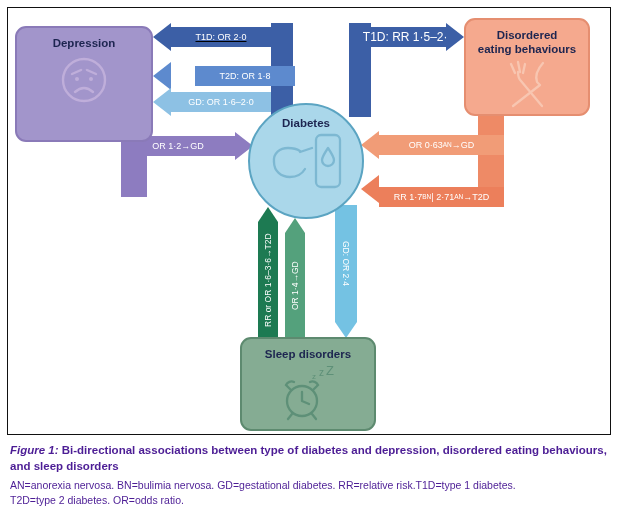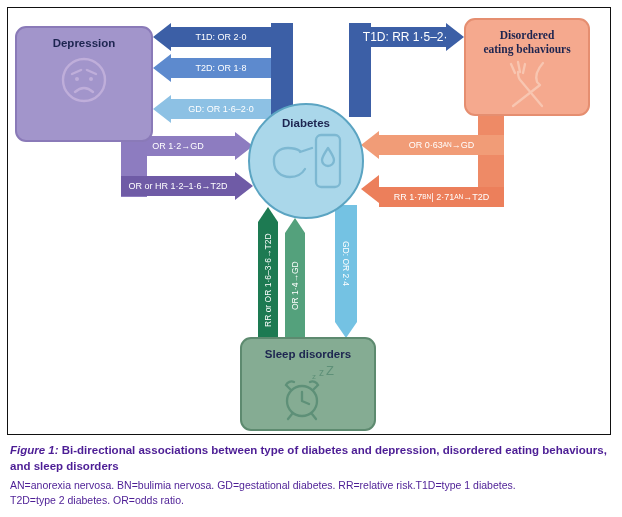--- a/index.html
+++ b/index.html
@@ -31,21 +31,21 @@
   .head-down { width:0; height:0; border-left:11px solid transparent; border-right:11px solid transparent; border-top:16px solid var(--c); }
 
   .arrow-h sup, .arrow-v sup { font-size: 6.5px; line-height: 0; }
 
   
   .node { position: absolute; border-radius: 11px; z-index: 3; text-align: center; }
   .node-label { font-size: 11.5px; font-weight: bold; color: #1d2550; padding-top: 8px; line-height: 1.25; }
   .node-icon { display: block; margin: 2px auto 0; }
 
   .depression { left: 7px;  top: 18px;  width: 138px; height: 116px; background: #a295cb; border: 2px solid #8a7ab8; }
-  .eating     { left: 456px; top: 10px; width: 126px; height: 98px; background: #f5a98e; border: 2px solid #e58e70; font-family: Liberation Serif, serif; }
+  .eating     { left: 456px; top: 10px; width: 126px; height: 98px; background: #f5a98e; border: 2px solid #e58e70; }
   .sleep      { left: 232px; top: 329px; width: 136px; height: 94px; background: #85ac93; border: 2px solid #5d8a6f; }
   .diabetes   { position: absolute; left: 240px; top: 95px; width: 116px; height: 116px;
                 border-radius: 50%; background: #aad7ea; border: 2px solid #5ba4c2;
                 z-index: 3; text-align: center; }
   .diabetes .node-label { padding-top: 11px; }
 
   
   .caption { position: absolute; left: 10px; top: 443px; width: 602px; color: #4c1d95; }
   .cap-title { font-size: 11.5px; font-weight: bold; line-height: 1.35; margin-bottom: 4px; }
   .fig-num { font-style: italic; }
@@ -55,39 +55,35 @@
 <body>
 
 <div class="page">
   <div class="figure-box">
 
     <div class="rect" style="left:113px; top:105px; width:26px; height:84px; background:#8d7cc0;"></div>
     <div class="rect" style="left:263px; top:15px; width:22px; height:94px; background:#3c5fa6;"></div>
     <div class="rect" style="left:341px; top:15px; width:22px; height:94px; background:#3c5fa6;"></div>
     <div class="rect" style="left:470px; top:105px; width:26px; height:86px; background:#ee8a66;"></div>
 
-    <div class="arrow-h" style="left:145px; top:15px; --c:#3c5fa6;">
+    <div class="arrow-h" style="left:145px; top:15px;text-decoration:underline; --c:#3c5fa6;">
       <div class="head-left"></div>
       <div class="body" style="width:100px;">T1D: OR 2·0</div>
     </div>
-    <div class="arrow-h" style="left:145px; top:46px; --c:#5d8ace;">
+    <div class="arrow-h" style="left:145px; top:54px;gap:24px; --c:#5d8ace;">
       <div class="head-left"></div>
       <div class="body" style="width:100px;">T2D: OR 1·8</div>
     </div>
-    <div class="arrow-h" style="left:145px; top:87px;text-align:right; --c:#8dc1e4;">
+    <div class="arrow-h" style="left:145px; top:80px;text-align:right; --c:#8dc1e4;">
       <div class="head-left"></div>
       <div class="body" style="width:100px;">GD: OR 1·6–2·0</div>
     </div>
 
     <div class="arrow-h" style="left:113px; top:124px; --c:#8d7cc0;">
       <div class="body" style="width:114px;">OR 1·2→GD</div>
-      <div class="head-right"></div>
-    </div>
-    <div class="arrow-h" style="left:113px; top:164px; --c:#6f5ba6;">
-      <div class="body" style="width:114px;">OR or HR 1·2–1·6→T2D</div>
       <div class="head-right"></div>
     </div>
 
     <div class="arrow-h" style="left:363px; top:15px; --c:#3c5fa6;">
       <div class="body" style="width:75px; font-size:12px;">T1D: RR 1·5–2·8</div>
       <div class="head-right"></div>
     </div>
 
     <div class="arrow-h" style="left:353px; top:123px; --c:#f19c77;">
       <div class="head-left"></div>

